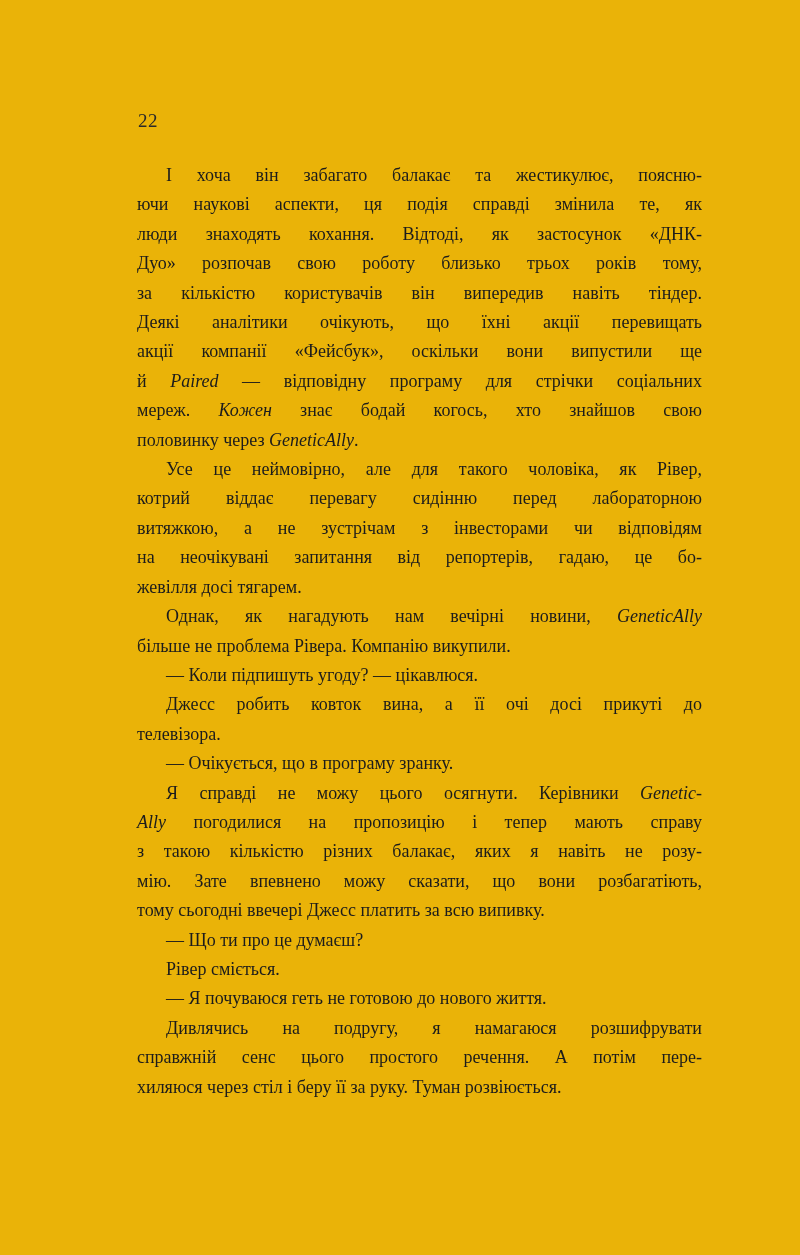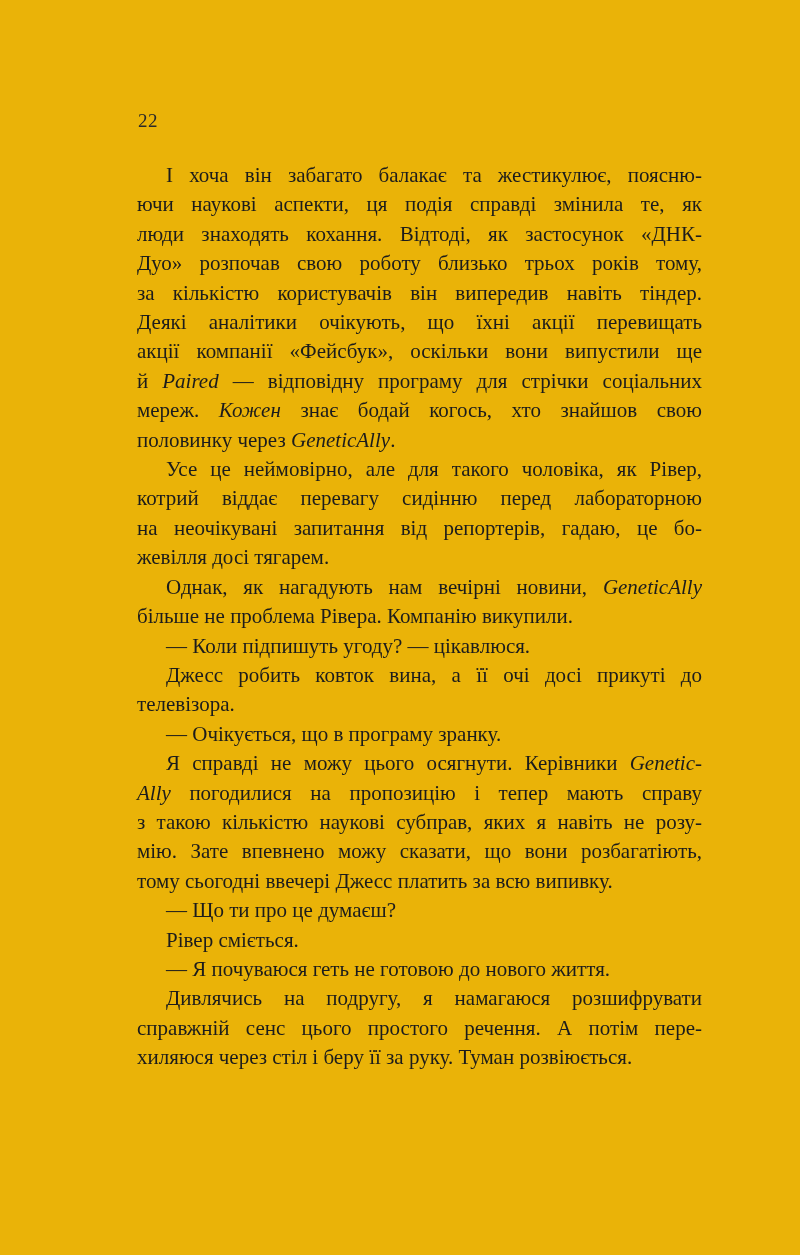--- a/index.html
+++ b/index.html
@@ -25,21 +25,21 @@
     top: 110px;
     font-size: 19px;
     letter-spacing: 0.5px;
     color: #2a2a2a;
   }
   .text-block {
     position: absolute;
     left: 137px;
     top: 161px;
     width: 565px;
-    font-size: 21px;
+    font-size: 18px;
     line-height: 29.4px;
     color: #1c1c1c;
   }
   .text-line {
     text-align: justify;
     text-align-last: justify;
   }
   .text-line.last {
     text-align-last: left;
   }
@@ -61,31 +61,32 @@
       <div class="text-line"><span>люди знаходять кохання. Відтоді, як застосунок «ДНК-</span></div>
       <div class="text-line"><span>Дуо» розпочав свою роботу близько трьох років тому,</span></div>
       <div class="text-line"><span>за кількістю користувачів він випередив навіть тіндер.</span></div>
       <div class="text-line"><span>Деякі аналітики очікують, що їхні акції перевищать</span></div>
       <div class="text-line"><span>акції компанії «Фейсбук», оскільки вони випустили ще</span></div>
       <div class="text-line"><span>й </span><i>Paired</i><span> — відповідну програму для стрічки соціальних</span></div>
       <div class="text-line"><span>мереж. </span><i>Кожен</i><span> знає бодай когось, хто знайшов свою</span></div>
       <div class="text-line last"><span>половинку через </span><i>GeneticAlly</i><span>.</span></div>
       <div class="text-line indent"><span>Усе це неймовірно, але для такого чоловіка, як Рівер,</span></div>
       <div class="text-line"><span>котрий віддає перевагу сидінню перед лабораторною</span></div>
+      <div class="text-line"><span>витяжкою, а не зустрічам з інвесторами чи відповідям</span></div>
       <div class="text-line"><span>на неочікувані запитання від репортерів, гадаю, це бо-</span></div>
       <div class="text-line last"><span>жевілля досі тягарем.</span></div>
       <div class="text-line indent"><span>Однак, як нагадують нам вечірні новини, </span><i>GeneticAlly</i></div>
       <div class="text-line last"><span>більше не проблема Рівера. Компанію викупили.</span></div>
       <div class="text-line indent last"><span>— Коли підпишуть угоду? — цікавлюся.</span></div>
       <div class="text-line indent"><span>Джесс робить ковток вина, а її очі досі прикуті до</span></div>
       <div class="text-line last"><span>телевізора.</span></div>
       <div class="text-line indent last"><span>— Очікується, що в програму зранку.</span></div>
       <div class="text-line indent"><span>Я справді не можу цього осягнути. Керівники </span><i>Genetic-</i></div>
       <div class="text-line"><i>Ally</i><span> погодилися на пропозицію і тепер мають справу</span></div>
-      <div class="text-line"><span>з такою кількістю наукові субправ, яких я навіть не розу-</span></div>
+      <div class="text-line"><span>з такою кількістю різних балакає, яких я навіть не розу-</span></div>
       <div class="text-line"><span>мію. Зате впевнено можу сказати, що вони розбагатіють,</span></div>
       <div class="text-line last"><span>тому сьогодні ввечері Джесс платить за всю випивку.</span></div>
       <div class="text-line indent last"><span>— Що ти про це думаєш?</span></div>
       <div class="text-line indent last"><span>Рівер сміється.</span></div>
       <div class="text-line indent last"><span>— Я почуваюся геть не готовою до нового життя.</span></div>
       <div class="text-line indent"><span>Дивлячись на подругу, я намагаюся розшифрувати</span></div>
       <div class="text-line"><span>справжній сенс цього простого речення. А потім пере-</span></div>
       <div class="text-line last"><span>хиляюся через стіл і беру її за руку. Туман розвіюється.</span></div>
     </div>
 </div>

